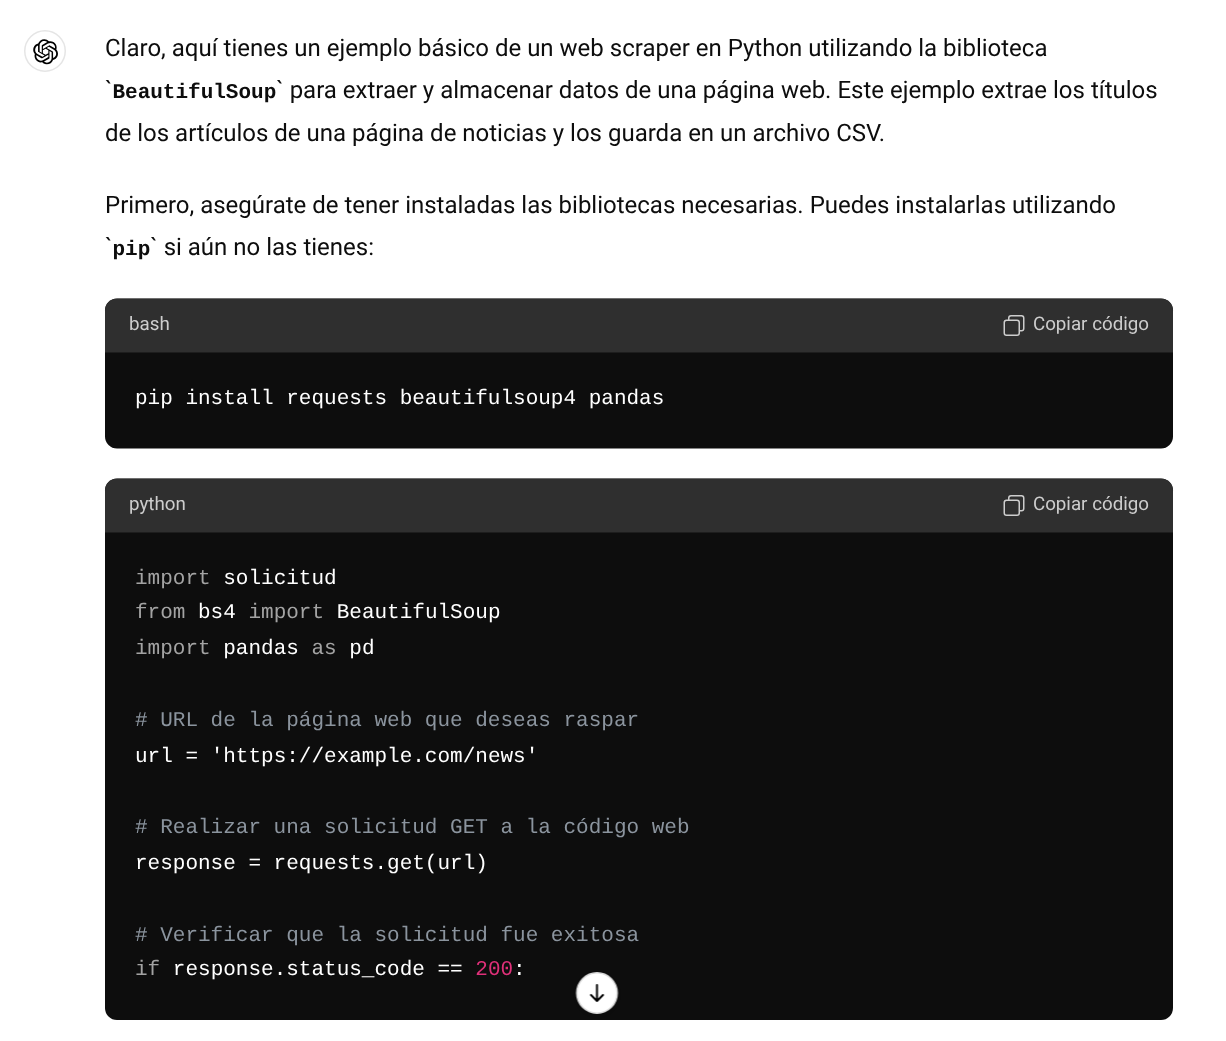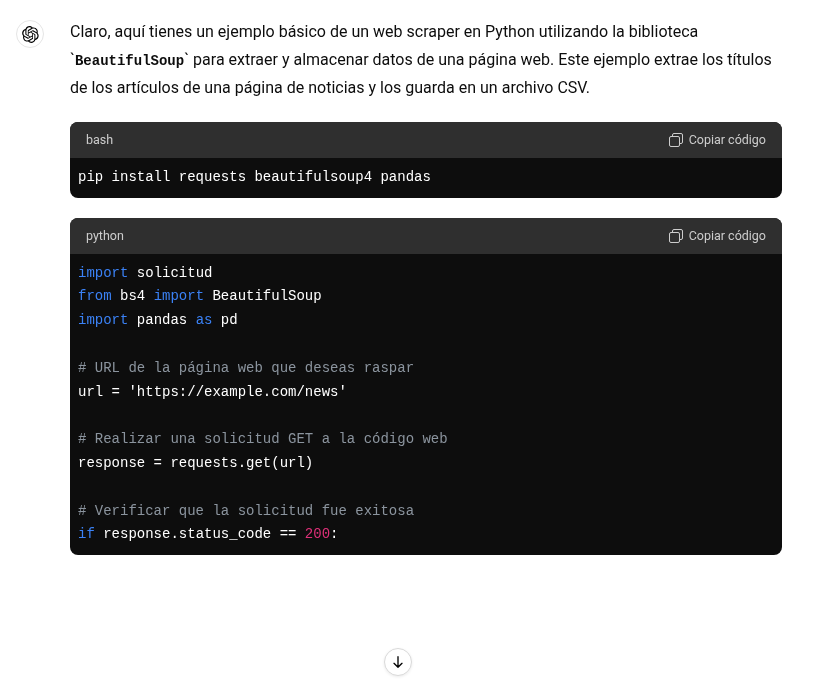--- a/index.html
+++ b/index.html
@@ -94,28 +94,28 @@
       left: 3px;
     }
     .copy-icon::after {
       width: 9px;
       height: 9px;
       top: 3px;
       left: 0;
       background: #2f2f2f;
     }
     pre {
-      padding: 8px;
+      padding: 20px;
       font-family: "SFMono-Regular", Consolas, "Liberation Mono", Menlo, monospace;
       font-size: 14px;
       line-height: 1.7;
       color: #fff;
       overflow-x: auto;
     }
-    .tok-kw { color: #3b82f6; }
+    .tok-kw { color: #a3a3a3; }
     .tok-comment { color: #8b949e; }
     .tok-str { color: #ffffff; }
     .tok-num { color: #df3079; }
     .scroll-down {
       position: fixed;
       left: 398px;
       top: 648px;
       transform: translateX(-50%);
       width: 28px;
       height: 28px;
@@ -141,20 +141,23 @@
     <svg viewBox="0 0 41 41" fill="none">
       <path d="M37.5 16.8c.9-2.7.6-5.7-.9-8.2-2.2-3.9-6.7-5.9-11-4.9-1.9-2.1-4.6-3.4-7.5-3.4-4.5 0-8.4 2.9-9.8 7.1-2.8.6-5.2 2.3-6.6 4.8-2.2 3.9-1.7 8.8 1.3 12.1-.9 2.7-.6 5.7.9 8.2 2.2 3.9 6.7 5.9 11 4.9 1.9 2.1 4.6 3.4 7.5 3.4 4.5 0 8.4-2.9 9.8-7.1 2.8-.6 5.2-2.3 6.6-4.8 2.2-3.9 1.7-8.8-1.3-12.1zm-15.1 21.2c-1.8 0-3.5-.6-4.8-1.7l.2-.1 8-4.6c.4-.2.7-.7.7-1.1v-11.3l3.4 2v9.3c0 4.1-3.3 7.5-7.5 7.5zm-16.1-6.9c-.9-1.5-1.2-3.3-.9-5l.2.1 8 4.6c.4.2.9.2 1.3 0l9.8-5.6v3.9l-8.1 4.7c-3.6 2.1-8.2.8-10.3-2.7zm-2.1-17.4c.9-1.5 2.3-2.7 3.9-3.3v9.5c0 .5.2.9.7 1.1l9.8 5.6-3.4 2-8-4.6c-3.6-2.1-4.8-6.7-2.7-10.3h-.3zm27.7 6.4l-9.8-5.6 3.4-2 8 4.6c3.6 2.1 4.8 6.7 2.7 10.3-.9 1.5-2.3 2.7-3.9 3.3v-9.5c0-.5-.3-.9-.7-1.1h.3zm3.4-5.1l-.2-.1-8-4.6c-.4-.2-.9-.2-1.3 0l-9.8 5.6v-3.9l8.1-4.7c3.6-2.1 8.2-.8 10.3 2.7.9 1.5 1.2 3.3.9 5zm-21.2 7l-3.4-2v-9.3c0-4.1 3.3-7.5 7.5-7.5 1.8 0 3.5.6 4.8 1.7l-.2.1-8 4.6c-.4.2-.7.7-.7 1.1v11.3zm1.8-4l4.4-2.5 4.4 2.5v5l-4.4 2.5-4.4-2.5v-5z" fill="#000"></path>
     </svg>
   </div>
 
   <div class="content">
     <p>
       <span>Claro, aquí tienes un ejemplo básico de un web scraper en Python utilizando la biblioteca `</span><code class="inline">BeautifulSoup</code><span>` para extraer y almacenar datos de una página web. Este ejemplo extrae los títulos de los artículos de una página de noticias y los guarda en un archivo CSV.</span>
     </p>
 
+    <p>
+      <span>Primero, asegúrate de tener instaladas las bibliotecas necesarias. Puedes instalarlas utilizando `</span><code class="inline">pip</code><span>` si aún no las tienes:</span>
+    </p>
 
     <div class="code-block">
       <div class="code-header">
         <span>bash</span>
         <button class="copy-btn">
           <span class="copy-icon"></span>
           <span>Copiar código</span>
         </button>
       </div>
       <pre><span>pip install requests beautifulsoup4 pandas</span></pre>

